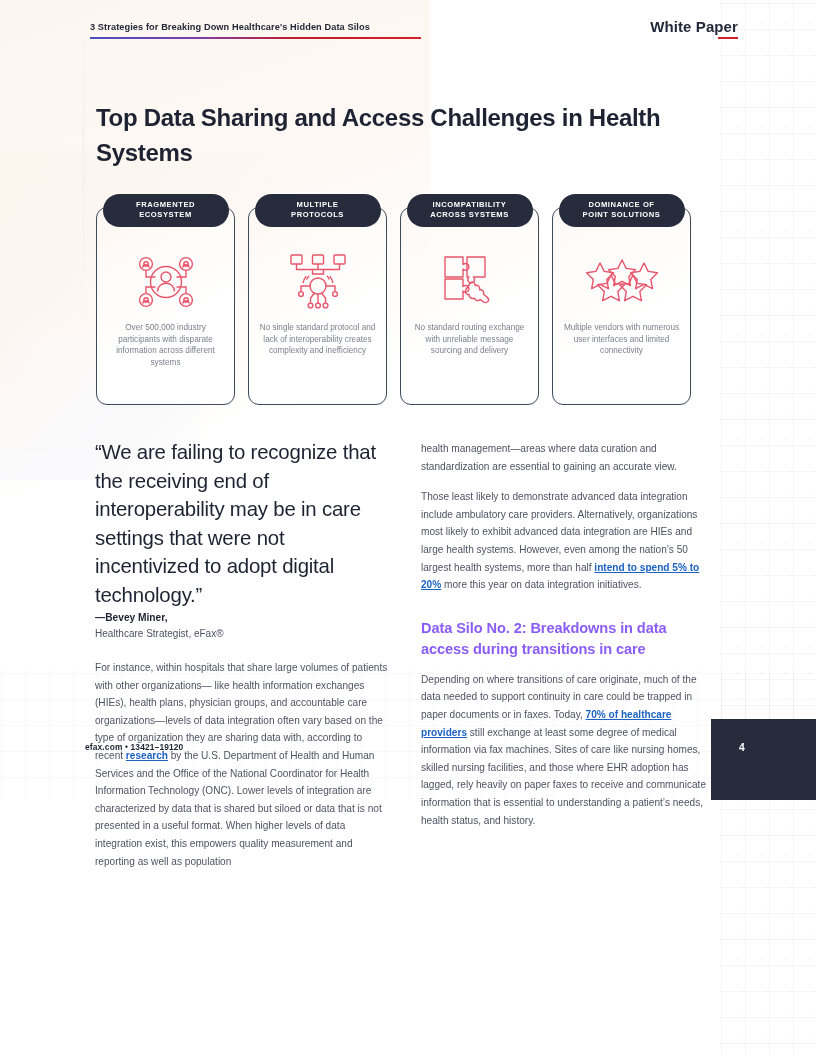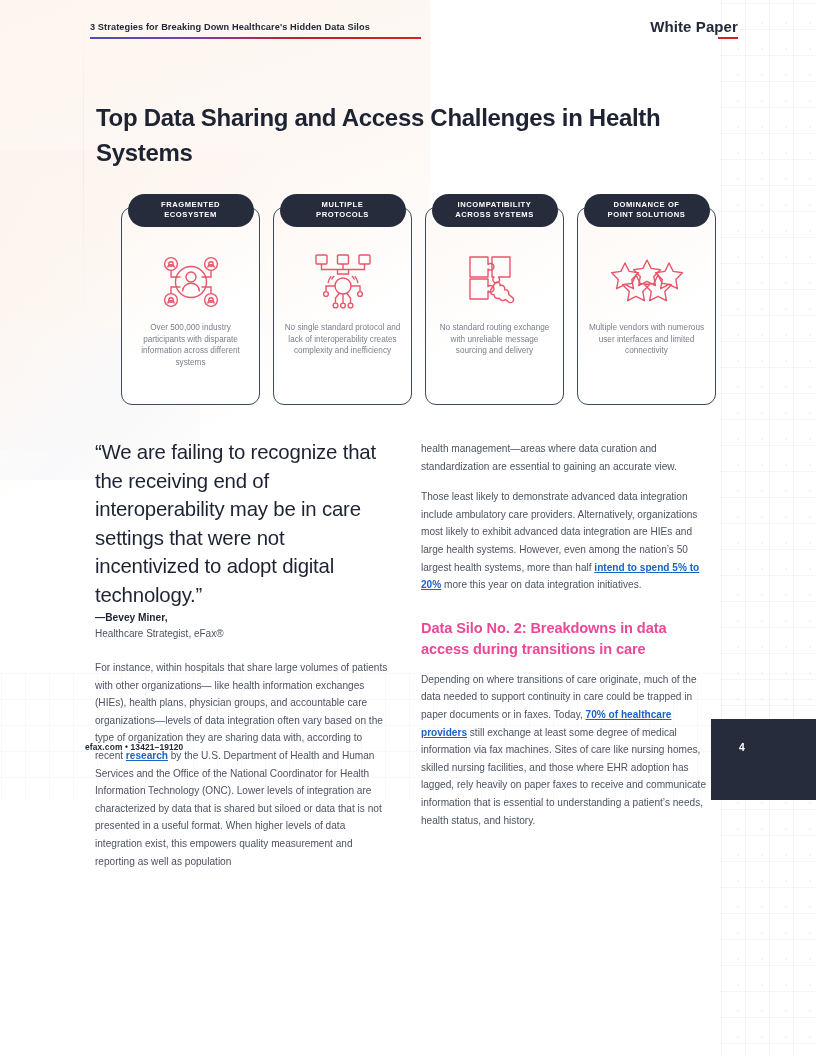--- a/index.html
+++ b/index.html
@@ -133,21 +133,20 @@
     color: #1d2332;
   }
 
   
   .cards {
     position: absolute;
     left: 96px; top: 207px;
     width: 626px;
     display: flex;
     gap: 13px;
-    margin-left: 25px;
   }
   .card {
     position: relative;
     width: 139px;
     height: 198px;
     border: 1.1px solid #3d4a5c;
     border-radius: 11px;
     background: linear-gradient(150deg, rgba(253,247,242,0.8) 0%, rgba(255,255,255,1) 60%);
     display: flex;
     flex-direction: column;
@@ -230,21 +229,21 @@
   a.doclink {
     color: #1b62c4;
     font-weight: bold;
     text-decoration: underline;
   }
 
   .section-head {
     font-size: 14.6px;
     font-weight: bold;
     line-height: 21px;
-    color: #ec4899;
+    color: #8b5cf6;
     letter-spacing: -0.1px;
     margin-top: 24px;
     margin-bottom: 11px;
   }
 
   
   .footer-text {
     position: absolute;
     left: 85px; bottom: 48px;
     font-size: 8.4px;

